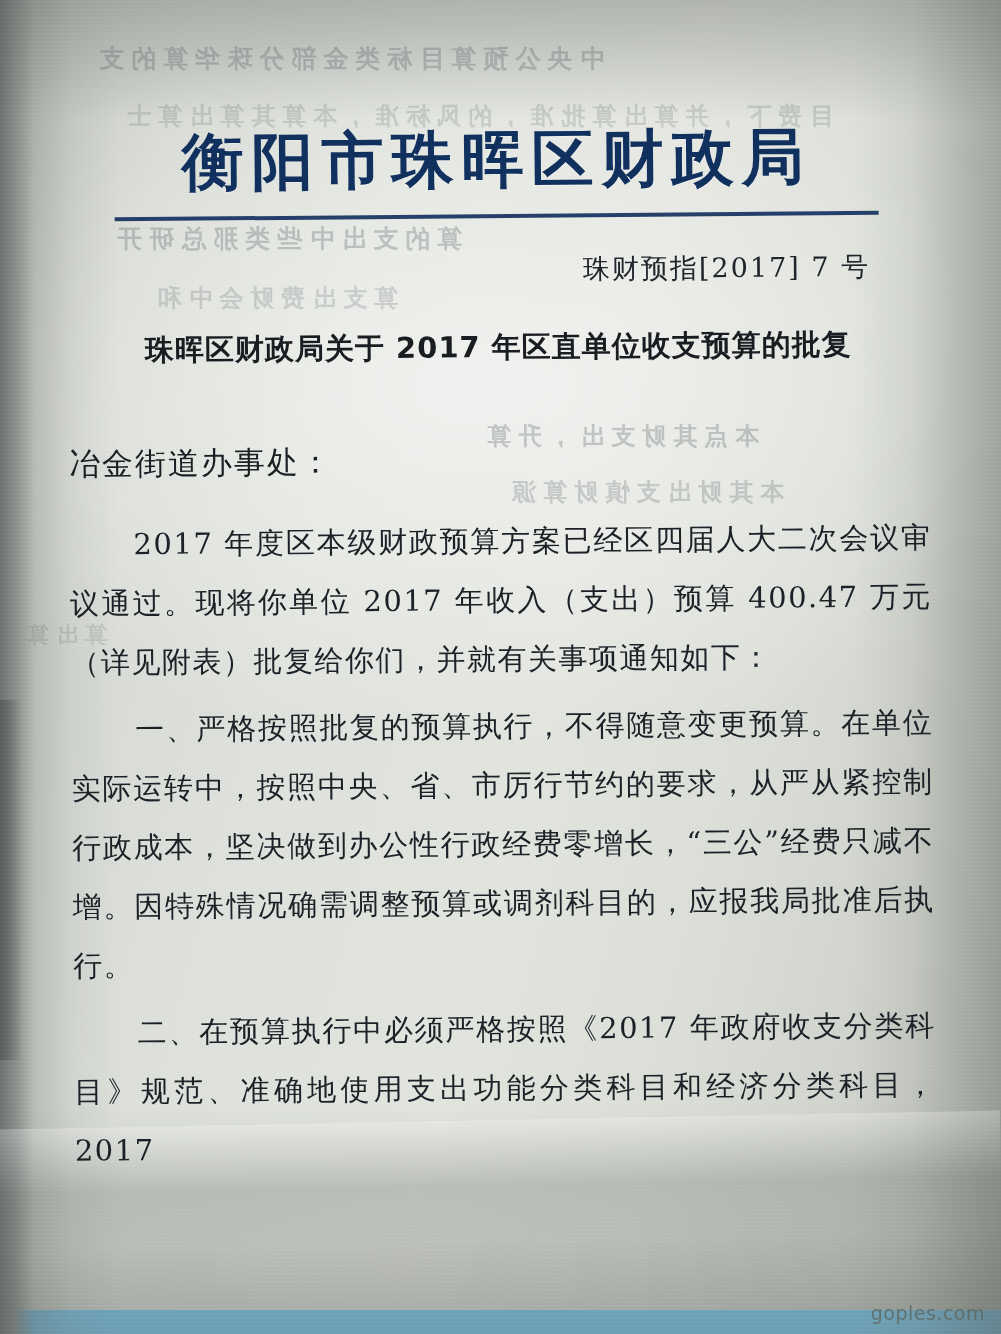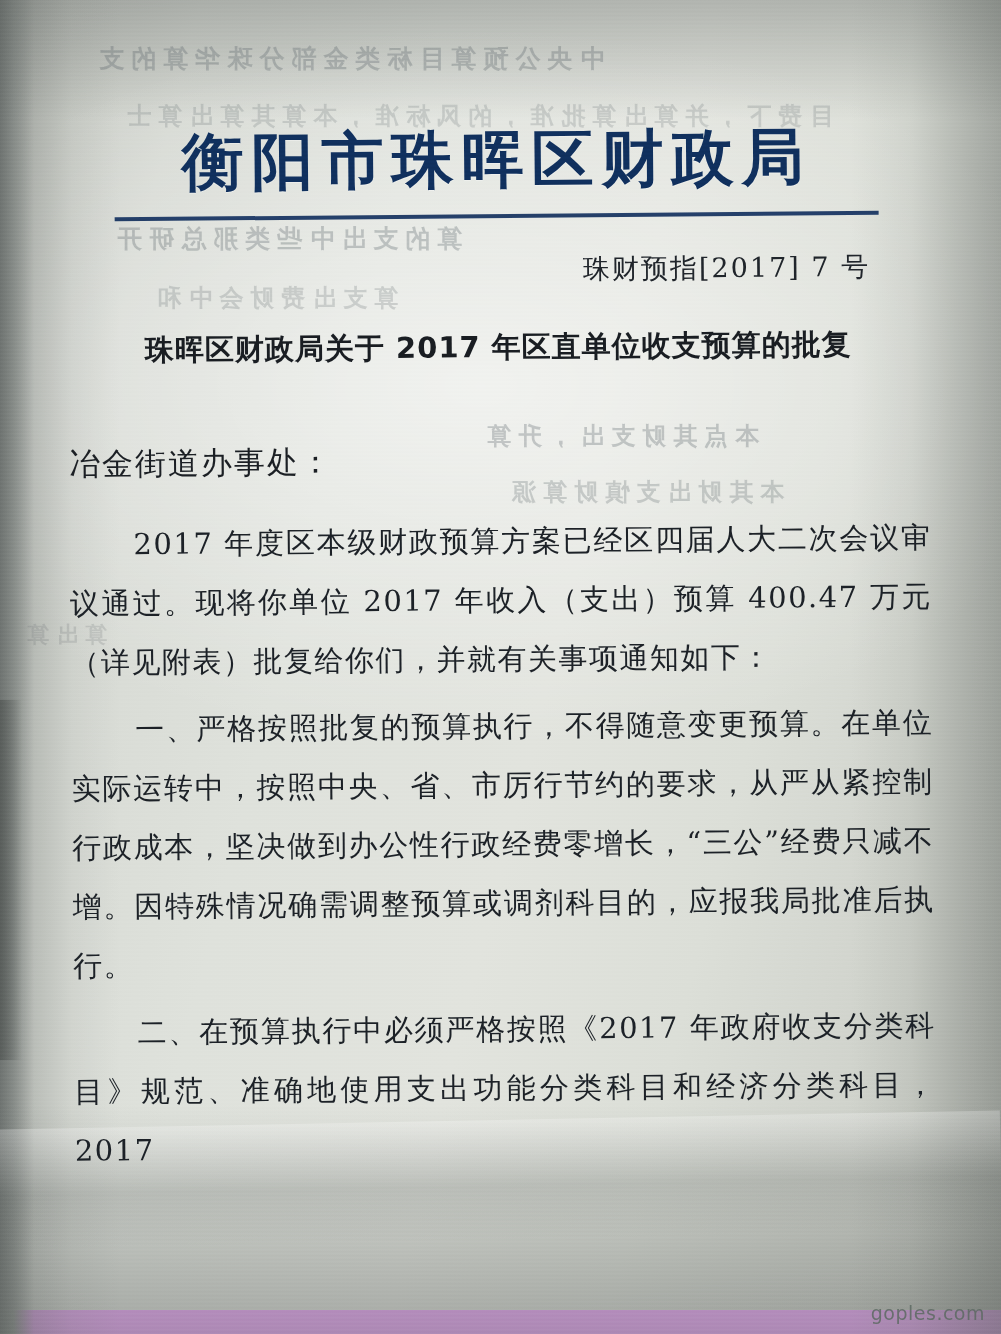--- a/index.html
+++ b/index.html
@@ -6,21 +6,21 @@
   html, body {
     margin: 0;
     padding: 0;
     background: #3a3a3a;
   }
   #page {
     position: relative;
     width: 1001px;
     height: 1334px;
     overflow: hidden;
-    background: #f0abfc;
+    background: #7dd3fc;
     font-family: "DejaVu Serif", "Liberation Serif", serif;
   }
 
   
   .paper {
     position: absolute;
     left: -14px;
     top: -10px;
     width: 1030px;
     height: 1320px;

